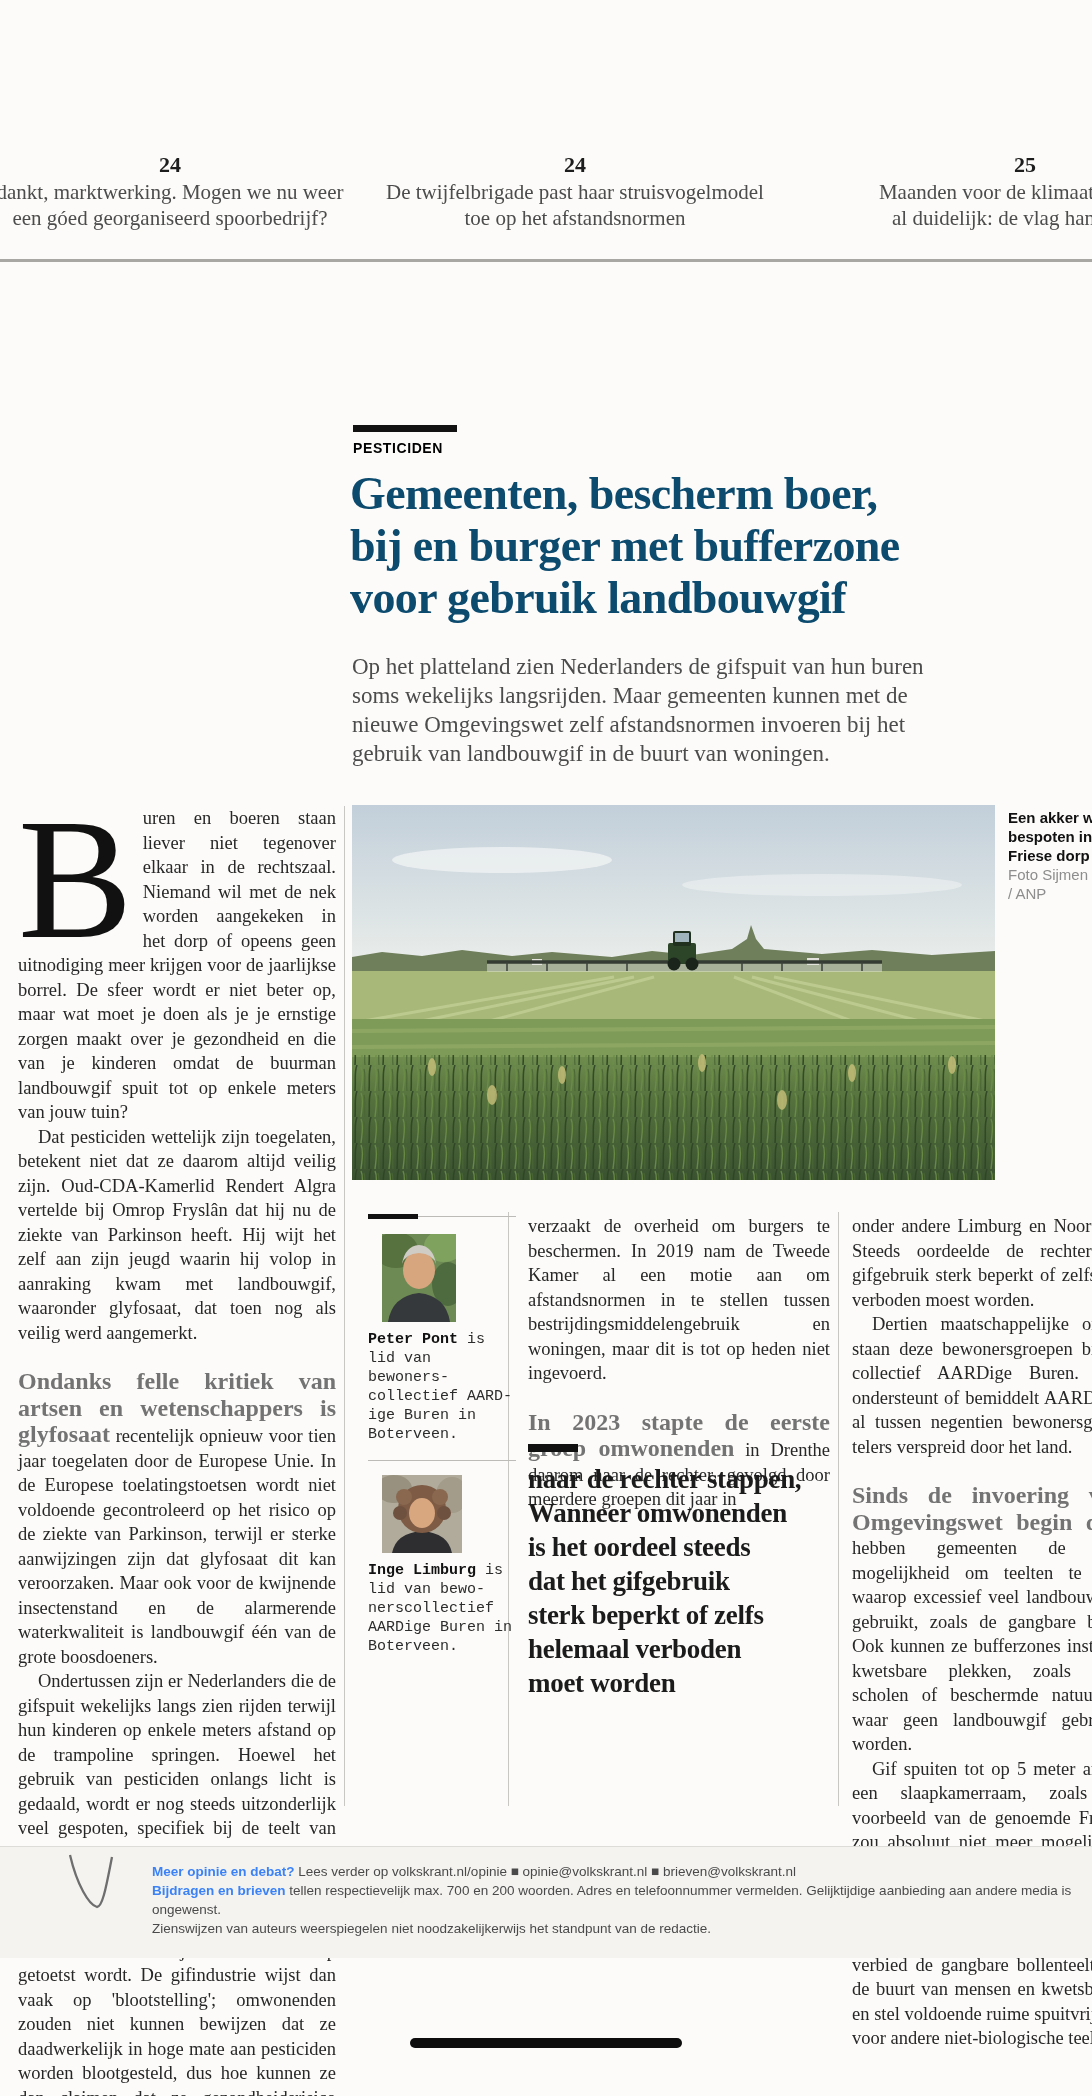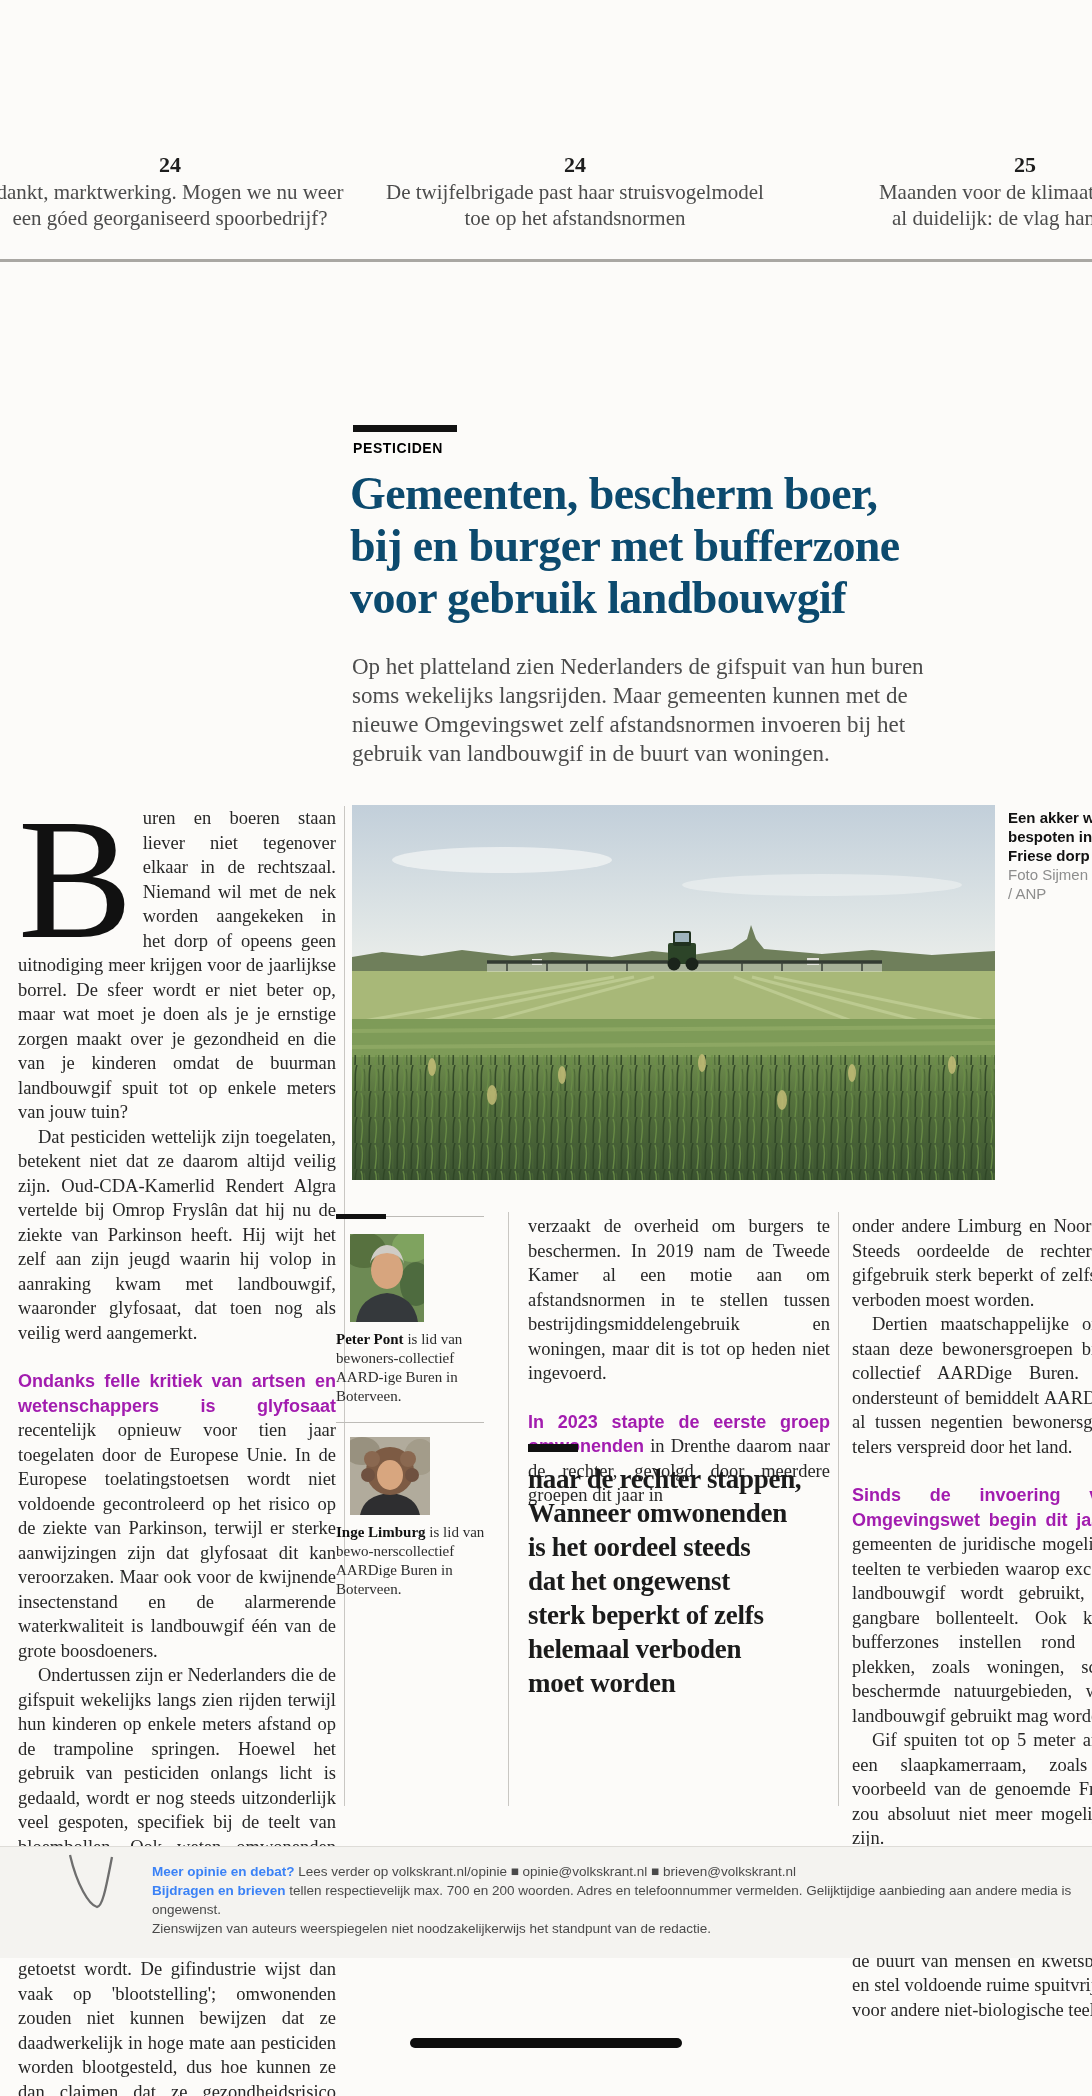--- a/index.html
+++ b/index.html
@@ -34,27 +34,27 @@
   .caption .bold { font-weight:700; }
   .caption .credit { color:#8d8d8d; }
 
   
   .bodycol { font-size:18.5px; line-height:24.5px; color:#272727; text-align:justify; }
   .col1 { position:absolute; left:18px; top:806px; width:318px; }
   .col2 { position:absolute; left:528px; top:1214px; width:302px; }
   .col3 { position:absolute; left:852px; top:1214px; width:318px; }
   .para.indent { text-indent:20px; }
   .para.lead-para { margin-top:24px; text-indent:0; }
-  .lead { font-family:Liberation Sans, sans-serif; font-weight:700; color:#a21caf; font-size:18px; }
+  .lead { font-family:Liberation Serif, serif; font-weight:700; color:#737373; font-size:24px; }
   .dropcap { float:left; font-size:172px; line-height:138px; padding:4px 10px 0 0; color:#111; }
 
   .vrule { position:absolute; width:1px; background:#c9c7c3; }
 
   
-  .bio-col { position:absolute; left:336px; width:150px; font-family:Liberation Serif, serif;
+  .bio-col { position:absolute; left:368px; width:150px; font-family:Liberation Mono, monospace;
              font-size:15px; line-height:19px; color:#2c2c2c; }
   .bio-rule { position:relative; height:6px; margin-bottom:14px; }
   .bio-rule .gray { position:absolute; top:2px; left:0; width:148px; height:1px; background:#bdbbb7; }
   .bio-rule .black { position:absolute; top:0; left:0; width:50px; height:5px; background:#111; }
   .bio-photo { margin:0 0 8px 14px; display:block; }
   .bio-name { font-weight:700; color:#111; }
   .bio-divider { width:148px; height:1px; background:#bdbbb7; margin:16px 0 14px 0; }
 
   
   .quote-bar { position:absolute; left:528px; top:1444px; width:50px; height:8px; background:#111; }
@@ -227,21 +227,21 @@
   <div class="bodycol col2">
     <p class="para"><span>verzaakt de overheid om burgers te beschermen. In 2019 nam de Tweede Kamer al een motie aan om afstandsnormen in te stellen tussen bestrijdingsmiddelengebruik en woningen, maar dit is tot op heden niet ingevoerd.</span></p>
     <p class="para lead-para"><b class="lead">In 2023 stapte de eerste groep omwonenden</b><span> in Drenthe daarom naar de rechter, gevolgd door meerdere groepen dit jaar in</span></p>
   </div>
 
   <div class="quote-bar"></div>
   <div class="quote">
     <div>naar de rechter stappen,</div>
     <div>Wanneer omwonenden</div>
     <div>is het oordeel steeds</div>
-    <div>dat het ongewenst</div>
+    <div>dat het gifgebruik</div>
     <div>sterk beperkt of zelfs</div>
     <div>helemaal verboden</div>
     <div>moet worden</div>
   </div>
 
   <div class="bodycol col3">
     <p class="para"><span>onder andere Limburg en Noord-Brabant. Steeds oordeelde de rechter dat het gifgebruik sterk beperkt of zelfs helemaal verboden moest worden.</span></p>
     <p class="para indent"><span>Dertien maatschappelijke organisaties staan deze bewonersgroepen bij met het collectief AARDige Buren. Inmiddels ondersteunt of bemiddelt AARDige Buren al tussen negentien bewonersgroepen en telers verspreid door het land.</span></p>
     <p class="para lead-para"><b class="lead">Sinds de invoering van de Omgevingswet begin dit jaar</b><span> hebben gemeenten de juridische mogelijkheid om teelten te verbieden waarop excessief veel landbouwgif wordt gebruikt, zoals de gangbare bollenteelt. Ook kunnen ze bufferzones instellen rond kwetsbare plekken, zoals woningen, scholen of beschermde natuurgebieden, waar geen landbouwgif gebruikt mag worden.</span></p>
     <p class="para indent"><span>Gif spuiten tot op 5 meter afstand van een slaapkamerraam, zoals in het voorbeeld van de genoemde Friese buur, zou absoluut niet meer mogelijk moeten zijn.</span></p>

